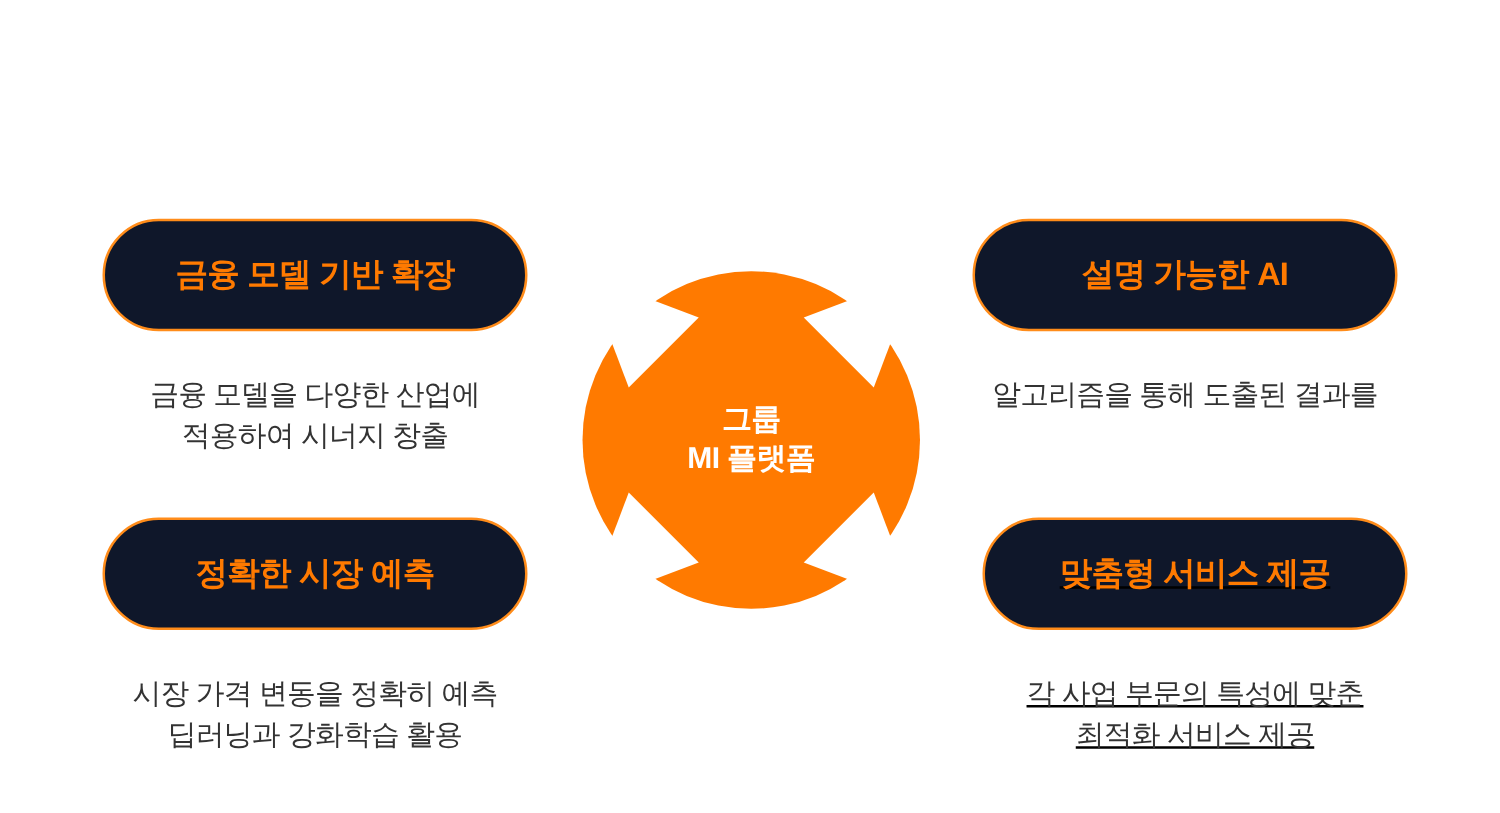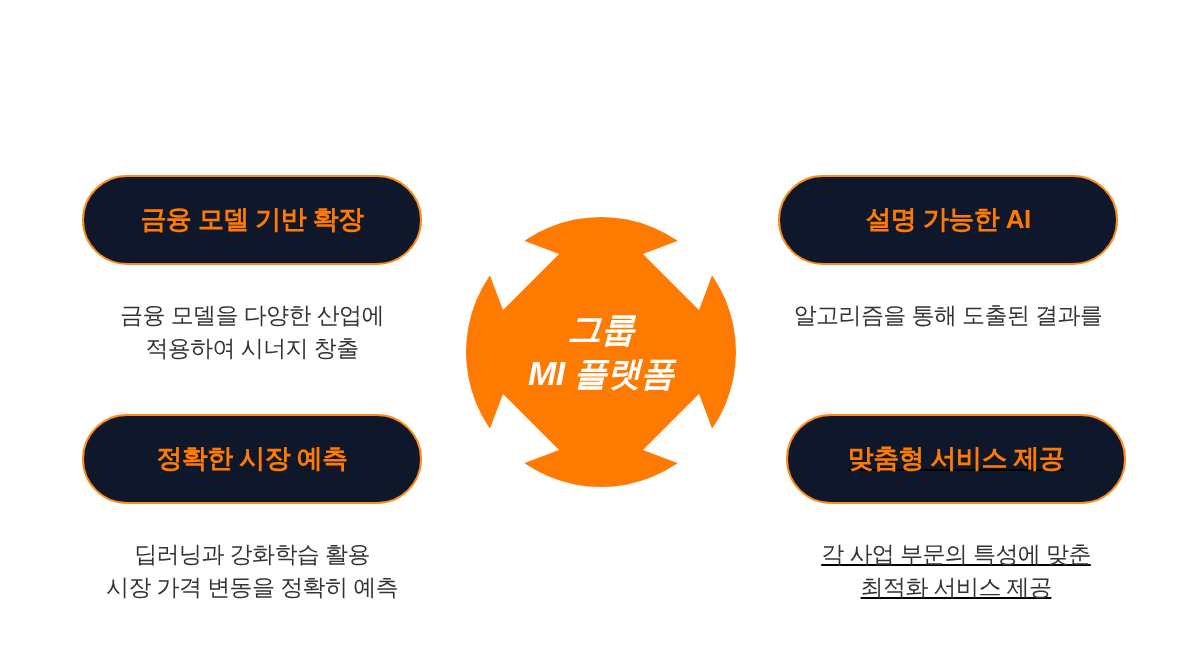--- a/index.html
+++ b/index.html
@@ -64,26 +64,25 @@
     width: 300px;
     height: 300px;
     display: flex;
     flex-direction: column;
     align-items: center;
     justify-content: center;
     pointer-events: none;
   }
   .center-label .line {
     color: #ffffff;
-    font-size: 34px;
+    font-size: 24px;
     font-weight: 700;
     line-height: 1.28;
     letter-spacing: -0.5px;
     text-align: center;
-    font-style: italic;
   }
 
   
   .quad {
     position: absolute;
     width: 340px;
   }
   .quad-tl { left: 82px;  top: 175px; }
   .quad-tr { left: 778px; top: 175px; }
   .quad-bl { left: 82px;  top: 414px; }
@@ -165,22 +164,22 @@
     <div class="desc">
       <span class="line">알고리즘을 통해 도출된 결과를</span>
     </div>
   </div>
 
   <div class="quad quad-bl">
     <div class="pill">
       <span class="pill-label">정확한 시장 예측</span>
     </div>
     <div class="desc">
+      <span class="line">시장 가격 변동을 정확히 예측</span>
       <span class="line">딥러닝과 강화학습 활용</span>
-      <span class="line">시장 가격 변동을 정확히 예측</span>
     </div>
   </div>
 
   <div class="quad quad-br">
     <div class="pill">
       <span class="pill-label">맞춤형 서비스 제공</span>
     </div>
     <div class="desc">
       <span class="line">각 사업 부문의 특성에 맞춘</span>
       <span class="line">최적화 서비스 제공</span>

